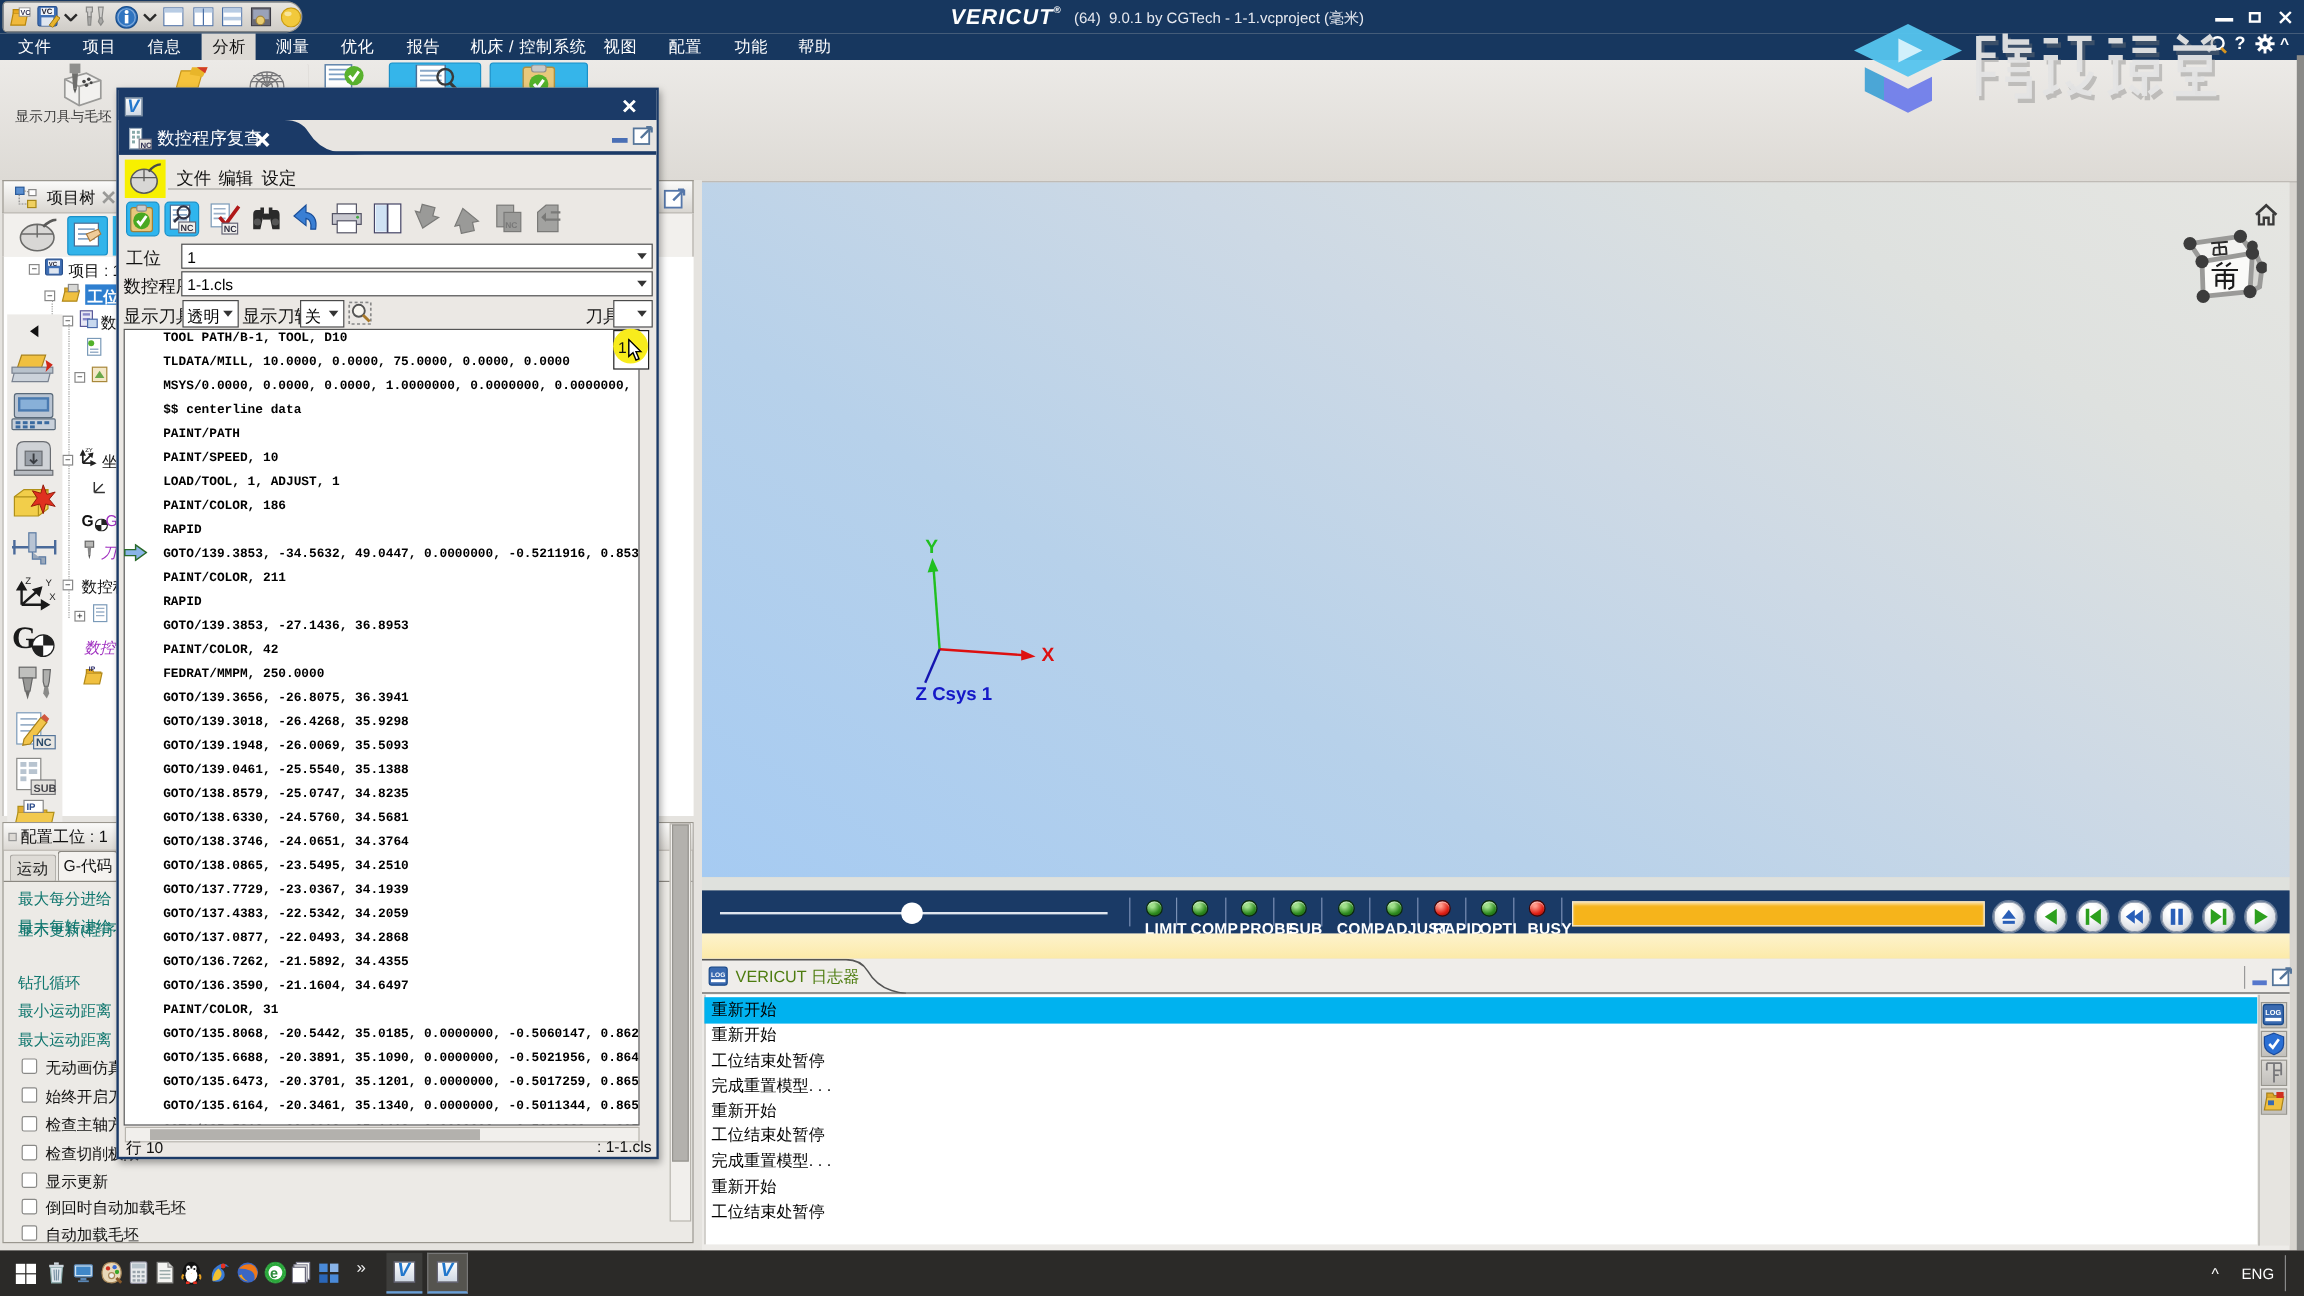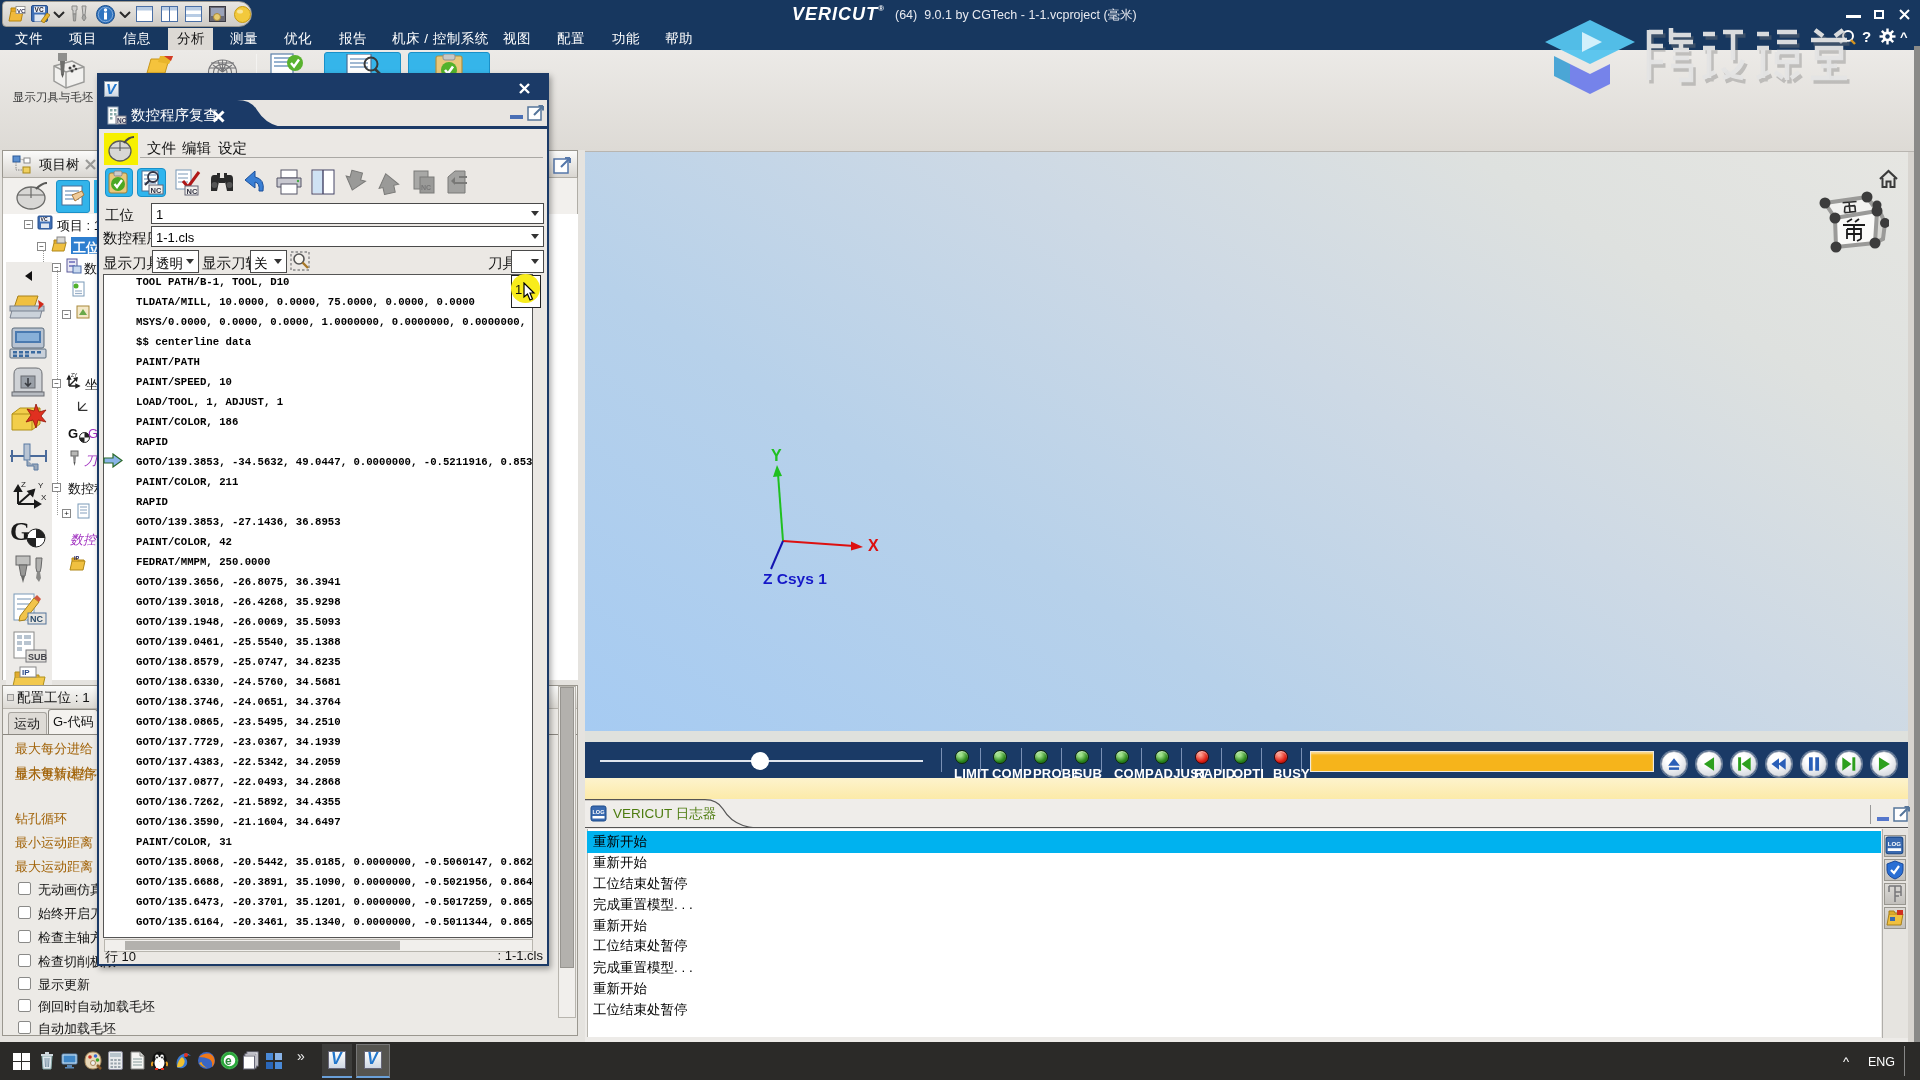--- a/index.html
+++ b/index.html
@@ -12,21 +12,21 @@
 .mi{position:absolute;top:2px;color:#fff;font-size:13.5px;letter-spacing:0.5px;}
 #toolbar{left:0;top:50px;width:1920px;height:102px;
   background:linear-gradient(#eceae7,#dddad5);border-bottom:1px solid #b8b5b0;}
 
 #qab{left:2px;top:1px;width:250px;height:26px;background:linear-gradient(#e8e6e2,#cfccc7);
   border:1px solid #9a978f;border-radius:4px 13px 13px 4px;}
 
 #leftcol{left:0;top:150px;width:585px;height:892px;background:#e5e3df;}
 .strip-ic{position:absolute;left:8px;width:42px;height:34px;}
 .pt-row{position:absolute;font-size:13px;color:#111;white-space:nowrap;}
-.cfg-item{position:absolute;left:15px;font-size:13px;color:#a16207;white-space:nowrap;}
+.cfg-item{position:absolute;left:15px;font-size:13px;color:#0f766e;white-space:nowrap;}
 .cfg-cb{position:absolute;left:18px;width:13px;height:13px;background:#fff;border:1px solid #8a8a88;border-radius:2px;}
 .cfg-cl{position:absolute;left:38px;font-size:13px;color:#111;white-space:nowrap;}
 
 #view3d{left:585px;top:152px;width:1323px;height:579px;
   background:linear-gradient(213deg,#e6e6e2 0%,#dee1df 20%,#cdd9e5 42%,#b7d1ea 68%,#a6cbf2 100%);}
 #viewgap{left:585px;top:731px;width:1323px;height:11px;background:#dfe1dd;}
 
 #playbar{left:585px;top:742px;width:1323px;height:36px;background:#1a3a66;}
 #cream{left:585px;top:778px;width:1323px;height:21px;background:linear-gradient(#fdf3cd,#fceaa8);}
 

